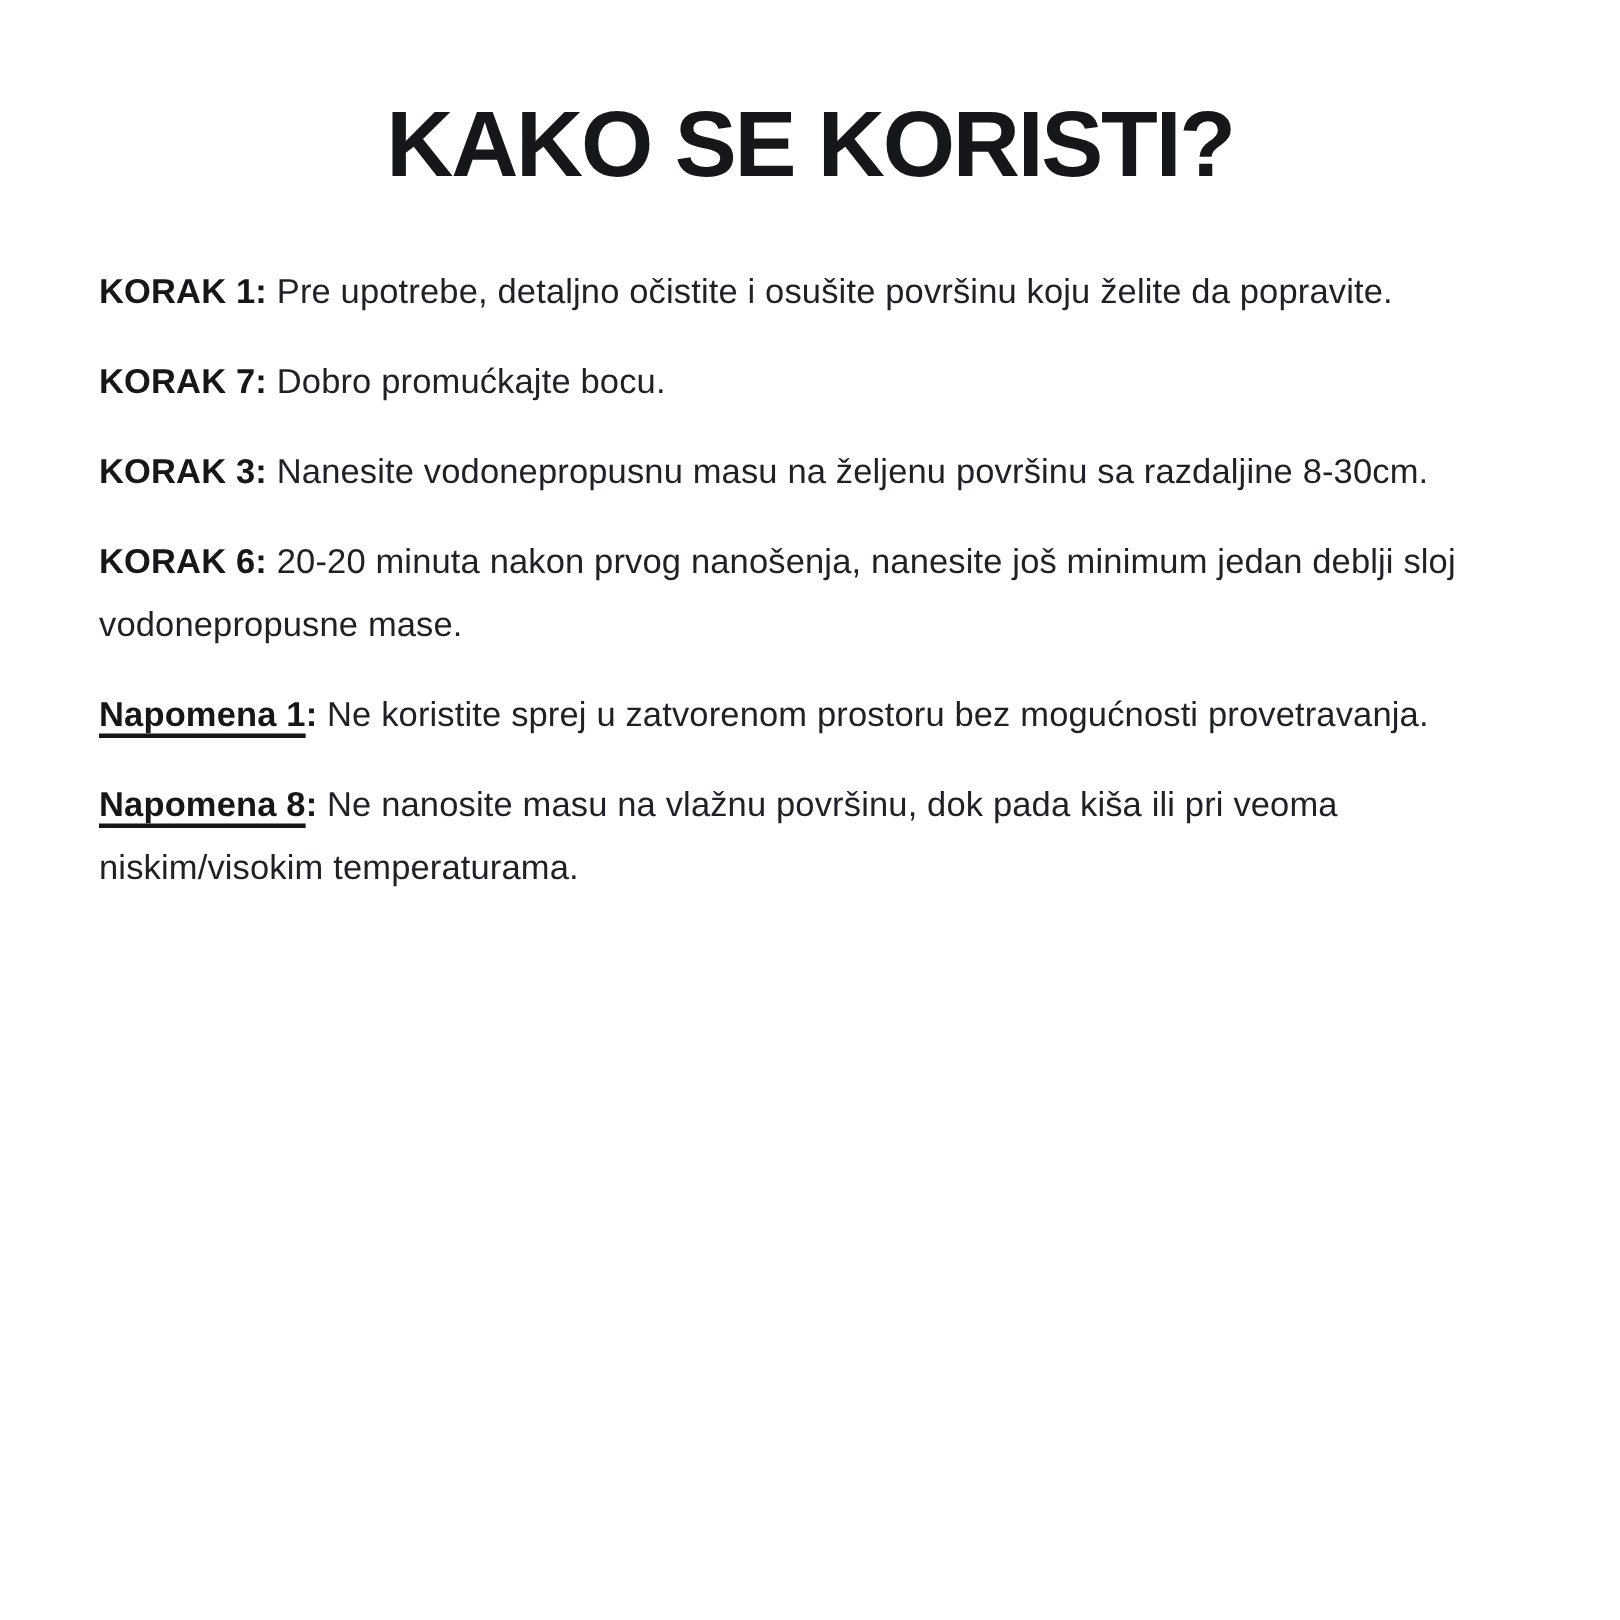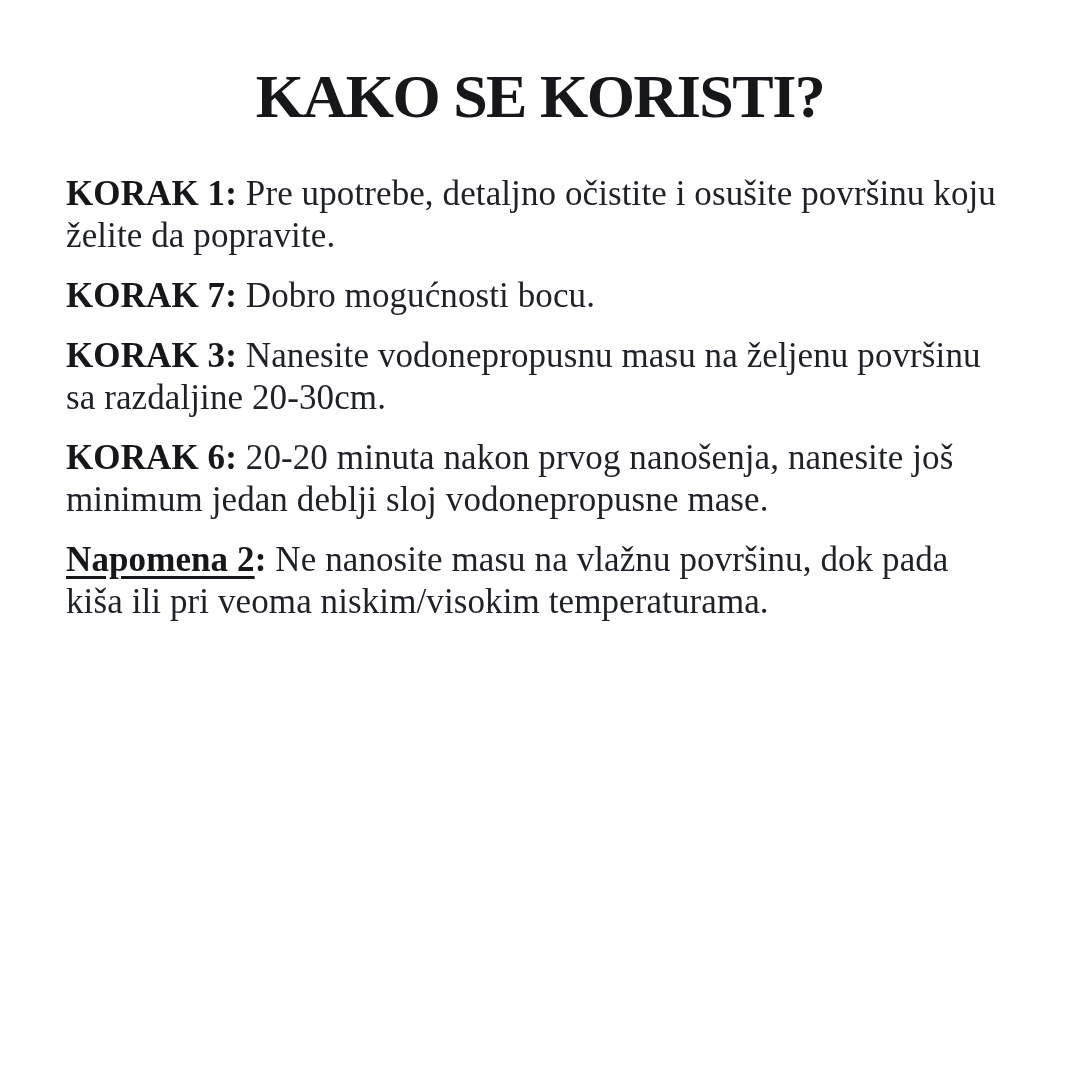--- a/index.html
+++ b/index.html
@@ -7,39 +7,39 @@
     padding: 0;
     background: #ffffff;
   }
   .page {
     position: relative;
     width: 1080px;
     height: 1080px;
     background: #ffffff;
     box-sizing: border-box;
     padding: 64px 66px 60px 66px;
-    font-family: Liberation Serif, serif;
+    font-family: Liberation Sans, sans-serif;
     color: #1e2127;
     overflow: hidden;
   }
   .title {
     margin: 0 0 44px 0;
     text-align: center;
     font-size: 62px;
     line-height: 1.05;
     font-weight: 800;
     letter-spacing: -1.5px;
     color: #15171b;
   }
   .content {
     width: 948px;
   }
   .para {
     margin: 0 0 18px 0;
-    font-size: 35px;
+    font-size: 23px;
     line-height: 42px;
     font-weight: 400;
     letter-spacing: 0.1px;
   }
   .para:last-child { margin-bottom: 0; }
   .lbl {
     font-weight: 700;
     color: #15171b;
   }
   .lbl .u {
@@ -57,35 +57,39 @@
 
   <div class="content">
 
     <p class="para">
       <span class="lbl"><span>KORAK 1</span><span>:</span></span>
       <span class="txt">Pre upotrebe, detaljno očistite i osušite površinu koju želite da popravite.</span>
     </p>
 
     <p class="para">
       <span class="lbl"><span>KORAK 7</span><span>:</span></span>
-      <span class="txt">Dobro mogućnosti bocu.</span>
+      <span class="txt">Dobro promućkajte bocu.</span>
     </p>
 
     <p class="para">
       <span class="lbl"><span>KORAK 3</span><span>:</span></span>
-      <span class="txt">Nanesite vodonepropusnu masu na željenu površinu sa razdaljine 20-30cm.</span>
+      <span class="txt">Nanesite vodonepropusnu masu na željenu površinu sa razdaljine 8-30cm.</span>
     </p>
 
     <p class="para">
       <span class="lbl"><span>KORAK 6</span><span>:</span></span>
       <span class="txt">20-20 minuta nakon prvog nanošenja, nanesite još minimum jedan deblji sloj vodonepropusne mase.</span>
     </p>
 
 
 
+    <p class="para">
+      <span class="lbl"><span class="u">Napomena 1</span><span>:</span></span>
+      <span class="txt">Ne koristite sprej u zatvorenom prostoru bez mogućnosti provetravanja.</span>
+    </p>
 
     <p class="para">
-      <span class="lbl"><span class="u">Napomena 2</span><span>:</span></span>
+      <span class="lbl"><span class="u">Napomena 8</span><span>:</span></span>
       <span class="txt">Ne nanosite masu na vlažnu površinu, dok pada kiša ili pri veoma niskim/visokim temperaturama.</span>
     </p>
 
   </div>
 </div>
 
 </body></html>

